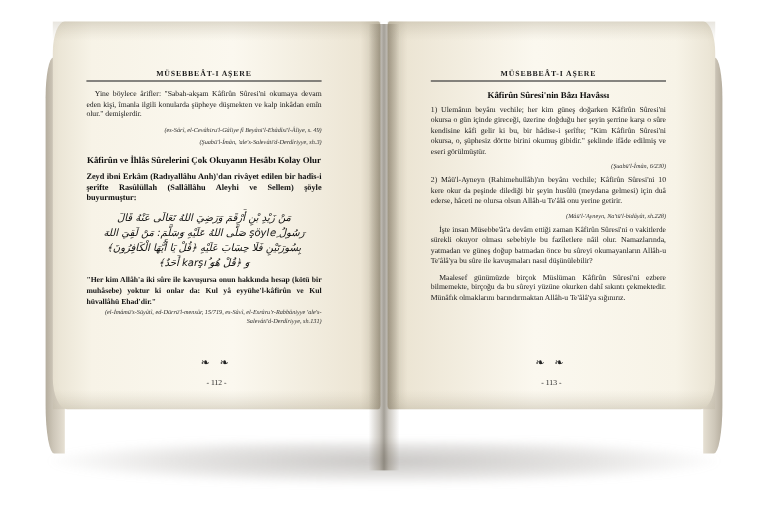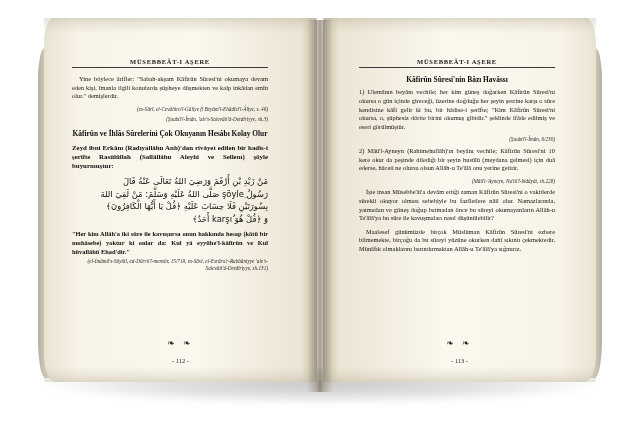--- a/index.html
+++ b/index.html
@@ -56,21 +56,21 @@
   .edge.right {
     right: -6px;
     border-radius: 0 40% 45% 0 / 0 10% 12% 0;
     background: linear-gradient(to right, #e6e0d3 0%, #cdc6b8 60%, #b5ad9e 100%);
   }
 
   .page {
     position: absolute;
     top: 0;
     width: 273px;
-    height: 364px;
+    height: 323px;
     background: #f5f1e4;
   }
   .page.left {
     left: 0;
     border-radius: 10px 2px 2px 12px / 26px 4px 4px 26px;
     background:
       linear-gradient(to right, #e9e3d3 0%, #f7f3e7 12%, #fbf8ef 55%, #ece5d4 94%, #cfc7b4 100%);
     box-shadow: inset -6px 0 14px -6px rgba(120,110,90,0.45);
   }
   .page.right {
@@ -155,22 +155,23 @@
     font-style: italic;
     line-height: 6.6px;
     text-align: right;
     color: #2a2a2a;
     margin: 0 0 4px 0;
   }
 
   
   .arabic {
     margin: 5px 0 5px 0;
-    text-align: right;
+    text-align: center;
     direction: rtl;
+    font-style: italic;
   }
   .arabic .aline {
     font-family: "DejaVu Sans", sans-serif;
     font-size: 8.4px;
     line-height: 12.5px;
     color: #101010;
     white-space: nowrap;
   }
 
   .quote {

